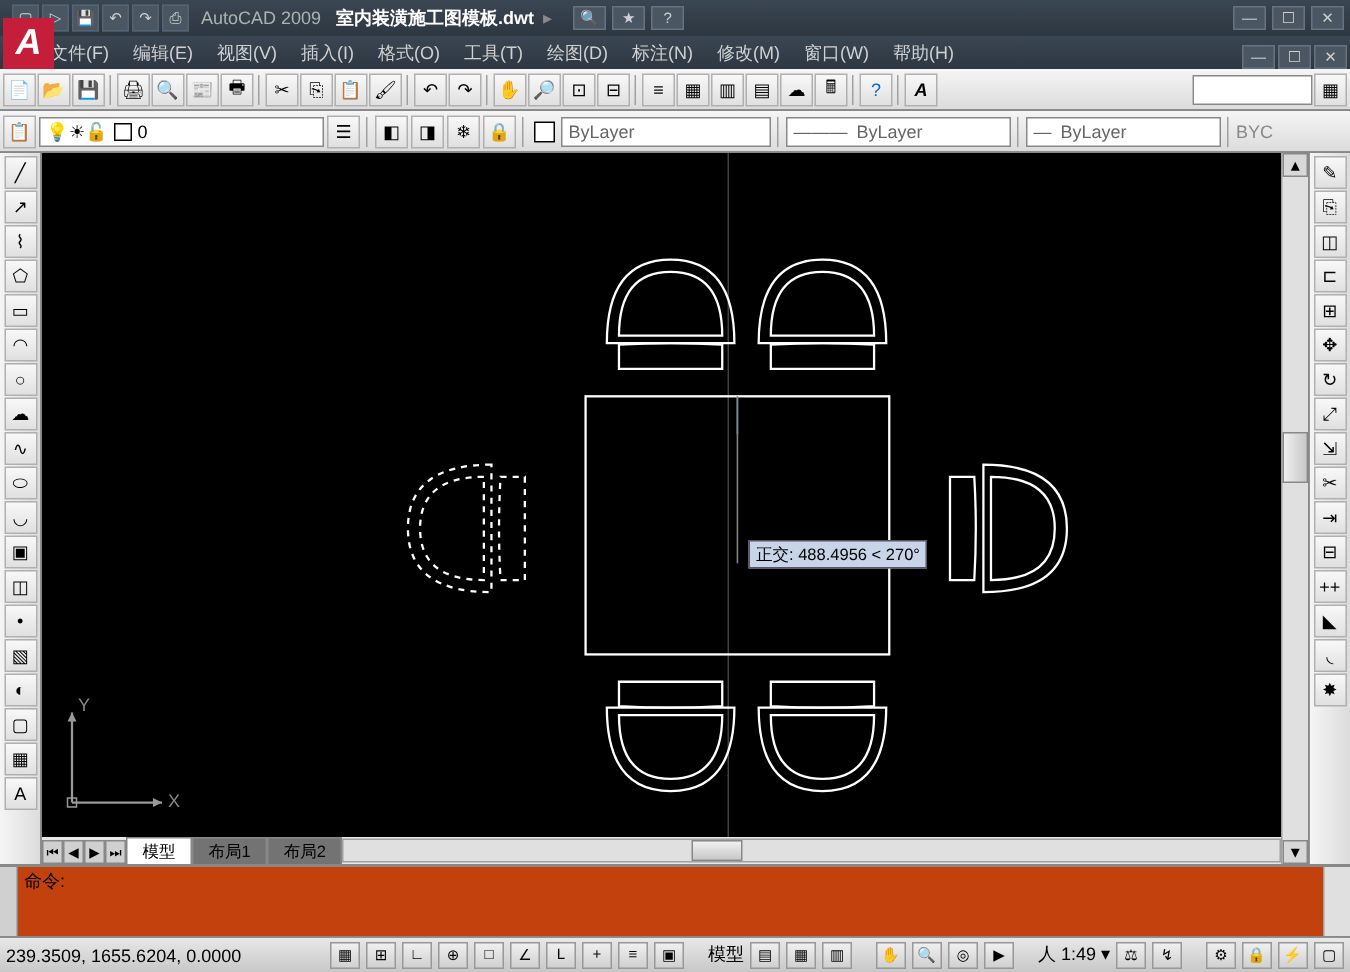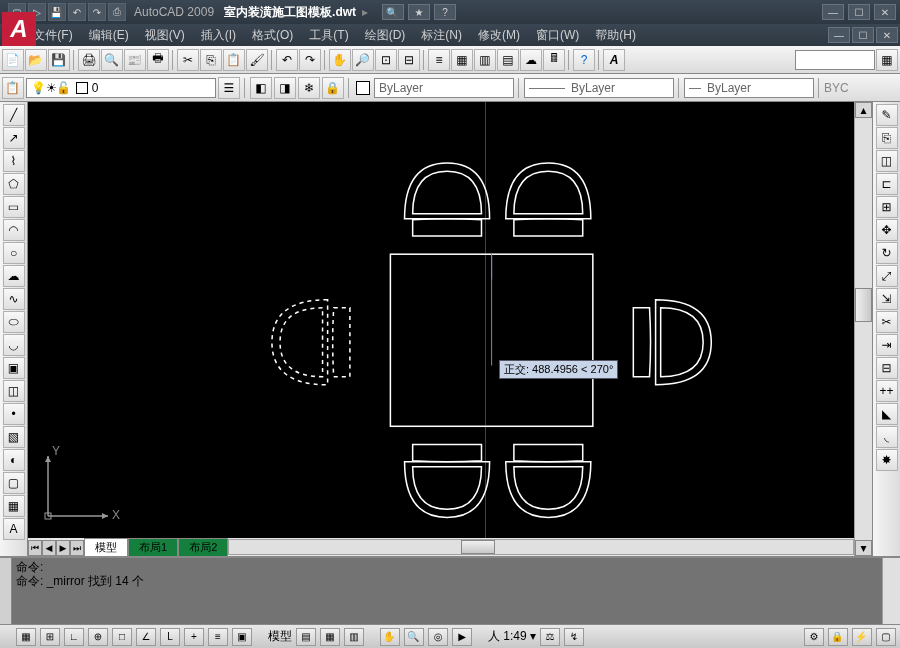--- a/index.html
+++ b/index.html
@@ -6,21 +6,21 @@
 body{background:#3d4b5a;width:900px;height:648px;overflow:hidden;display:flex;flex-direction:column}
 .titlebar{height:24px;background:linear-gradient(#3a4652,#2d3742);display:flex;align-items:center;color:#d0d0d0;padding:0 4px}
 .qat{display:flex;gap:2px;margin-left:4px}
 .qat-btn{width:18px;height:18px;background:#4a5662;border:1px solid #556270;display:flex;align-items:center;justify-content:center;font-size:10px;cursor:pointer}
 .title-text{margin-left:8px;color:#b0b0b0}
 .title-file{color:#fff;font-weight:bold}
 .title-spacer{flex:1}
 .search-box{background:#e8e8e8;border:1px solid #888;height:18px;width:130px;padding:0 4px;color:#888}
 .win-btns{display:flex;gap:4px;margin-left:8px}
 .win-btn{width:22px;height:16px;background:#4a5662;border:1px solid #667280;display:flex;align-items:center;justify-content:center;cursor:pointer;color:#d0d0d0;font-size:10px}
-.menubar{height:22px;background:linear-gradient(#3a4652,#2d3742);display:flex;align-items:center;padding:0 2px;color:#d0d0d0}
+.menubar{height:22px;background:linear-gradient(#3a4652,#2d3742);display:flex;align-items:flex-end;padding:0 2px;color:#d0d0d0}
 .logo2{width:34px;height:34px;background:#c41e3a;position:absolute;top:12px;left:2px;display:flex;align-items:center;justify-content:center;font-size:24px;font-weight:bold;color:#fff;z-index:10;font-style:italic}
 .menu-item{padding:2px 8px;cursor:pointer}
 .sub-win-btns{margin-left:auto;display:flex;gap:2px}
 .toolbar{background:linear-gradient(#f5f5f5,#dcdcdc);border-bottom:1px solid #888;display:flex;align-items:center;padding:2px;gap:1px;height:28px}
 .tb-btn{width:22px;height:22px;border:1px solid transparent;display:flex;align-items:center;justify-content:center;cursor:pointer;background:linear-gradient(#f8f8f8,#e0e0e0);border:1px solid #b0b0b0;font-size:12px}
 .tb-sep{width:2px;height:20px;border-left:1px solid #a0a0a0;margin:0 2px}
 .prop-bar{background:linear-gradient(#f5f5f5,#dcdcdc);border-bottom:1px solid #888;display:flex;align-items:center;padding:2px;gap:2px;height:28px}
 .layer-sel{background:#fff;border:1px solid #888;height:20px;flex:0 0 190px;padding:0 4px;display:flex;align-items:center}
 .combo{background:#fff;border:1px solid #888;height:20px;padding:0 4px;display:flex;align-items:center;color:#666}
 .combo.layer{flex:0 0 140px}
@@ -28,25 +28,25 @@
 .combo.lw{flex:0 0 130px}
 .main-row{flex:1;display:flex;overflow:hidden}
 .draw-tb,.right-tb{width:28px;background:linear-gradient(90deg,#f5f5f5,#dcdcdc);display:flex;flex-direction:column;align-items:center;padding:2px 0;gap:1px;border-right:1px solid #888}
 .right-tb{border-left:1px solid #888;border-right:none}
 .v-btn{width:22px;height:22px;border:1px solid #b0b0b0;background:linear-gradient(#f8f8f8,#e0e0e0);display:flex;align-items:center;justify-content:center;cursor:pointer;font-size:12px}
 .canvas-wrap{flex:1;display:flex;flex-direction:column;background:#000;position:relative}
 .canvas{flex:1;background:#000;position:relative;overflow:hidden}
 .scroll-h{height:18px;background:#e8e8e8;display:flex;align-items:center}
 .tabs{display:flex;height:18px;align-items:flex-end}
 .tab-nav{width:14px;height:16px;background:#d0d0d0;border:1px solid #888;font-size:9px;display:flex;align-items:center;justify-content:center;cursor:pointer}
-.tab{padding:1px 10px;background:#15803d;border:1px solid #888;font-size:11px;cursor:pointer;border-bottom:none}
+.tab{padding:1px 10px;background:#737373;border:1px solid #888;font-size:11px;cursor:pointer;border-bottom:none}
 .tab.active{background:#fff}
 .scrollbar-track{flex:1;background:#e0e0e0;height:16px;border:1px solid #a0a0a0;position:relative}
 .scrollbar-thumb{position:absolute;background:linear-gradient(#f0f0f0,#c8c8c8);border:1px solid #888;height:14px}
-.cmdline{background:#737373;border-top:2px solid #888;height:68px;display:flex}
+.cmdline{background:#c2410c;border-top:2px solid #888;height:48px;display:flex}
 .cmd-grip{width:12px;background:#d0d0d0;border-right:1px solid #888;cursor:move}
 .cmd-text{flex:1;padding:2px 4px;font-family:SimSun,monospace;line-height:14px}
 .cmd-scroll{width:18px;background:#e0e0e0;border-left:1px solid #a0a0a0}
 .statusbar{height:24px;background:linear-gradient(#e8e8e8,#c8c8c8);border-top:1px solid #888;display:flex;align-items:center;padding:0 4px;gap:4px;font-size:11px}
 .coords{width:200px}
 .st-btn{width:20px;height:18px;background:linear-gradient(#f0f0f0,#d0d0d0);border:1px solid #999;display:flex;align-items:center;justify-content:center;cursor:pointer;font-size:10px}
 .st-sep{width:8px}
 svg.drawing{position:absolute;top:0;left:0;width:100%;height:100%}
 .ucs{position:absolute;bottom:10px;left:10px;color:#888;font-size:11px}
 .tooltip{position:absolute;background:#c8d4e8;border:1px solid #556;padding:1px 4px;font-size:11px;color:#000}
@@ -294,26 +294,26 @@
     <div class="v-btn">◣</div>
     <div class="v-btn">◟</div>
     <div class="v-btn">✸</div>
   </div>
 </div>
 
 <div class="cmdline">
   <div class="cmd-grip"></div>
   <div class="cmd-text">
     <div>命令:</div>
-    <div>命令: _mirror 找到 14 个</div>
   </div>
   <div class="cmd-scroll"></div>
 </div>
 
 <div class="statusbar">
+  <span class="coords">239.3509, 1655.6204, 0.0000</span>
   <div class="st-sep"></div>
   <div class="st-btn">▦</div>
   <div class="st-btn">⊞</div>
   <div class="st-btn">∟</div>
   <div class="st-btn">⊕</div>
   <div class="st-btn">□</div>
   <div class="st-btn">∠</div>
   <div class="st-btn">L</div>
   <div class="st-btn">+</div>
   <div class="st-btn">≡</div>

